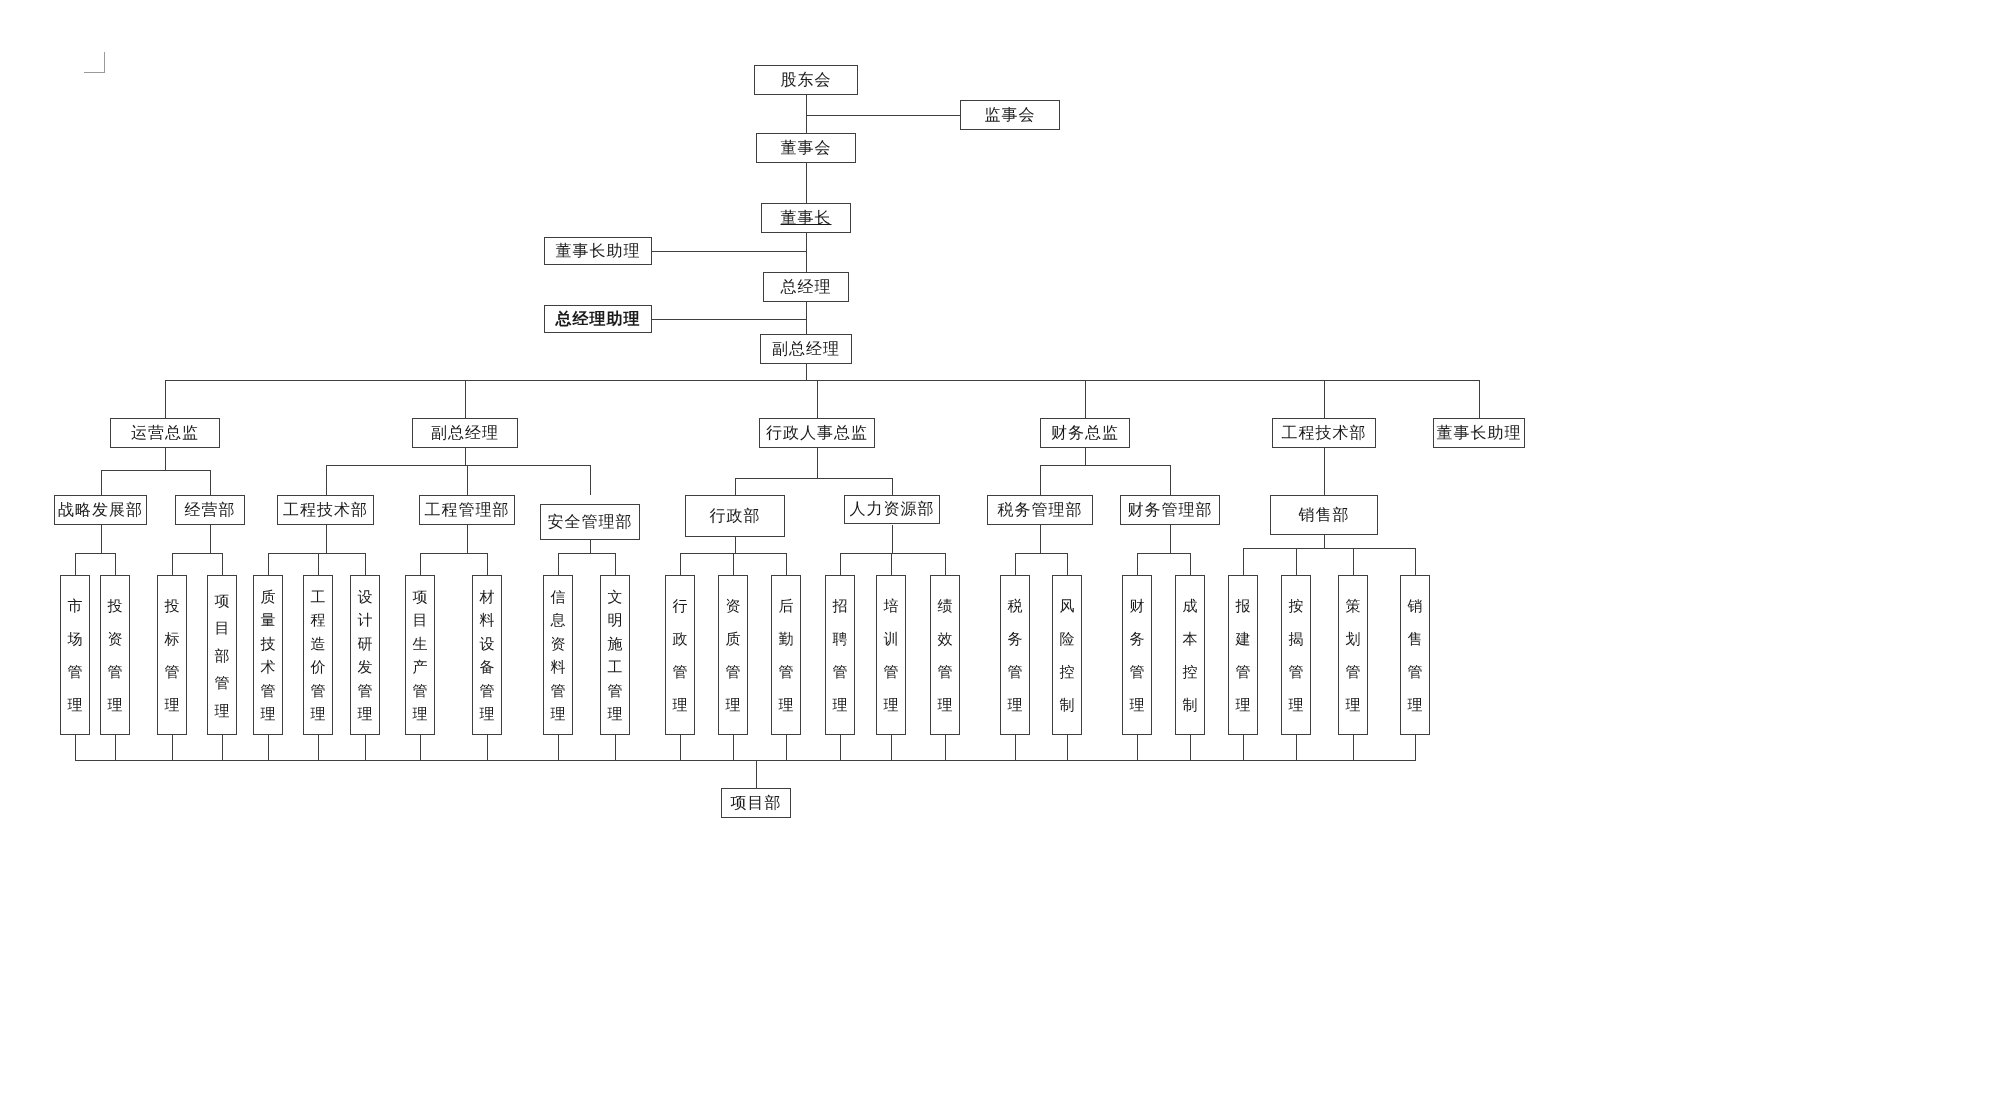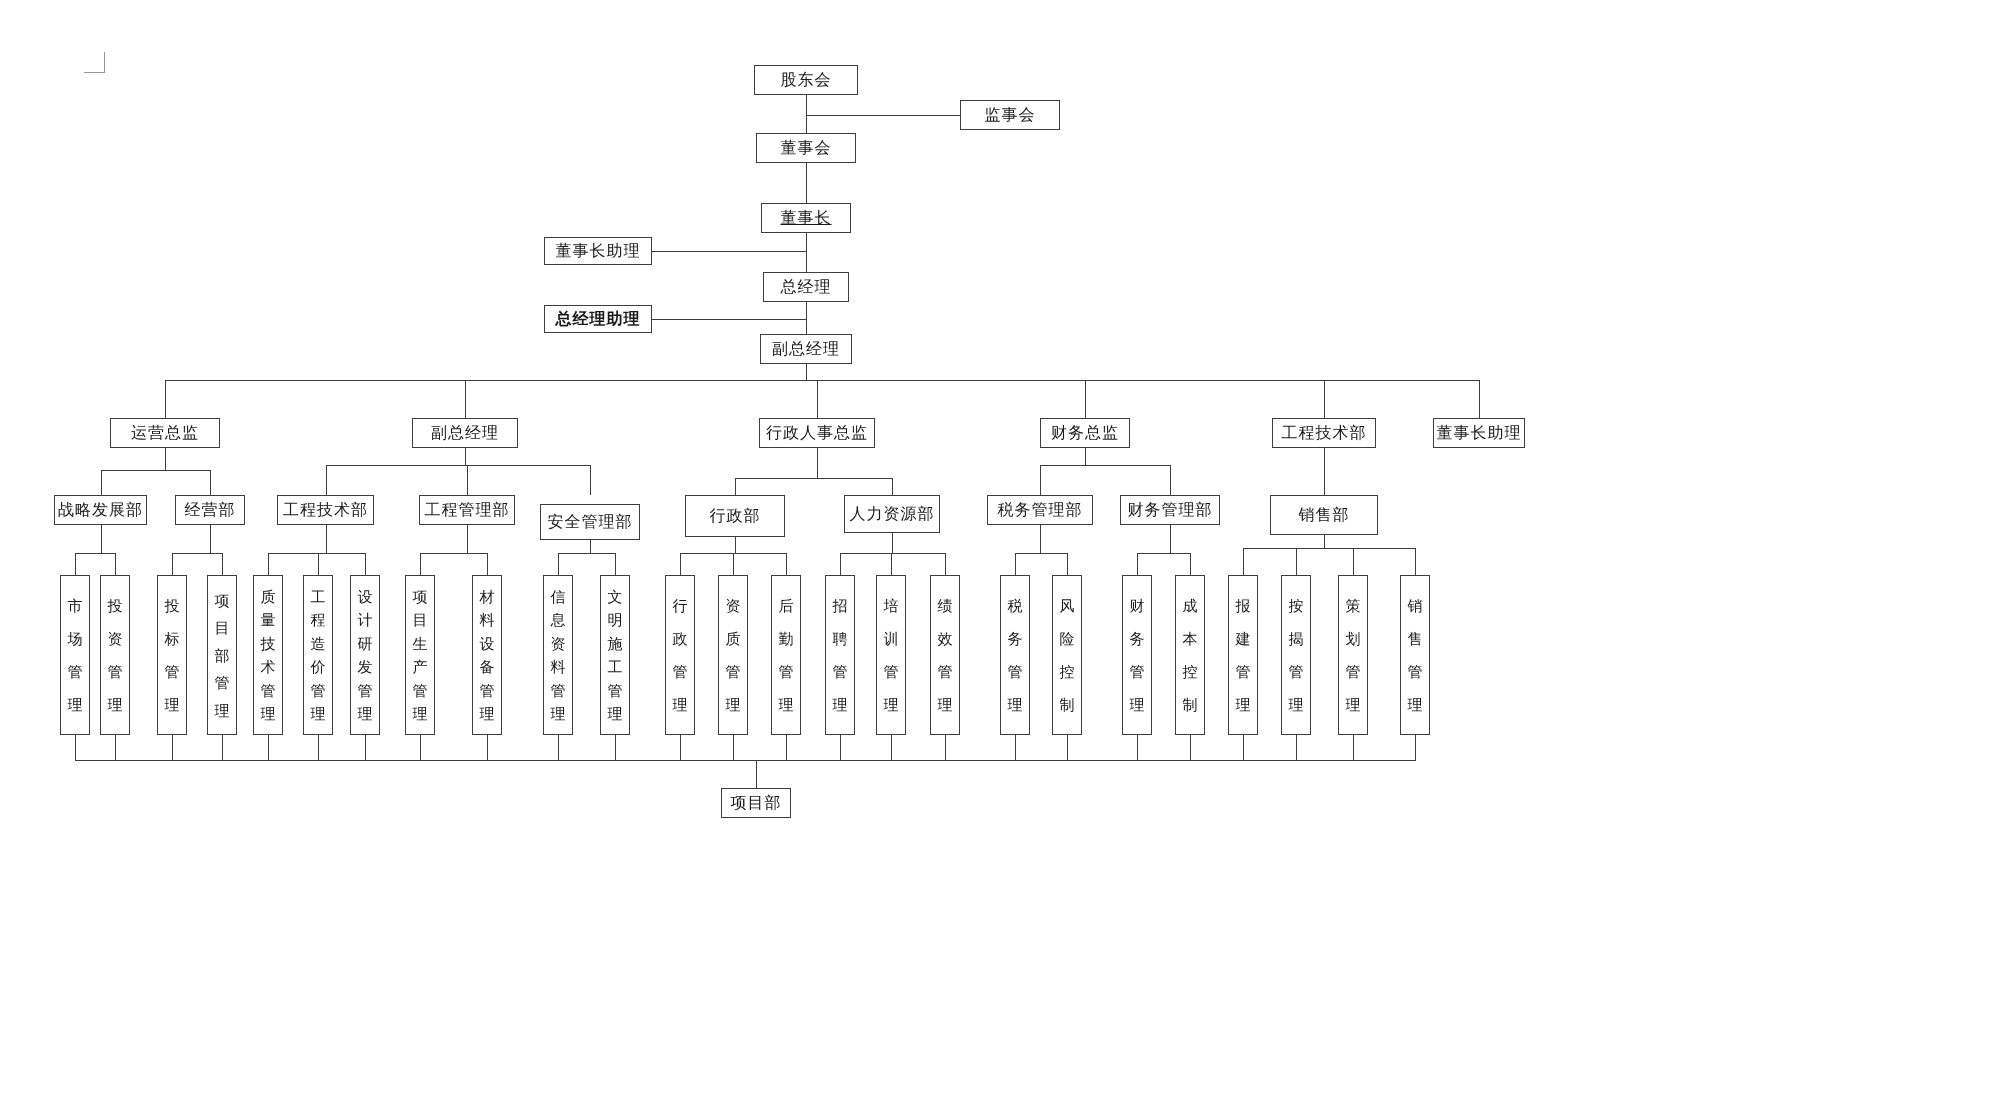--- a/index.html
+++ b/index.html
@@ -111,21 +111,21 @@
     </div>
     <div class="node" style="left: 419px; top: 495px; width: 96px; height: 30px;">
       <span class="hlabel">工程管理部</span>
     </div>
     <div class="node" style="left: 540px; top: 504px; width: 100px; height: 36px;">
       <span class="hlabel">安全管理部</span>
     </div>
     <div class="node" style="left: 685px; top: 495px; width: 100px; height: 42px; justify-content: center;">
       <span class="hlabel">行政部</span>
     </div>
-    <div class="node" style="left: 844px; top: 495px; width: 96px; height: 38px;">
+    <div class="node" style="left: 844px; top: 495px; width: 96px; height: 29px;">
       <span class="hlabel">人力资源部</span>
     </div>
     <div class="node" style="left: 987px; top: 495px; width: 106px; height: 30px;">
       <span class="hlabel">税务管理部</span>
     </div>
     <div class="node" style="left: 1120px; top: 495px; width: 100px; height: 30px;">
       <span class="hlabel">财务管理部</span>
     </div>
     <div class="node" style="left: 1270px; top: 495px; width: 108px; height: 40px;">
       <span class="hlabel">销售部</span>

